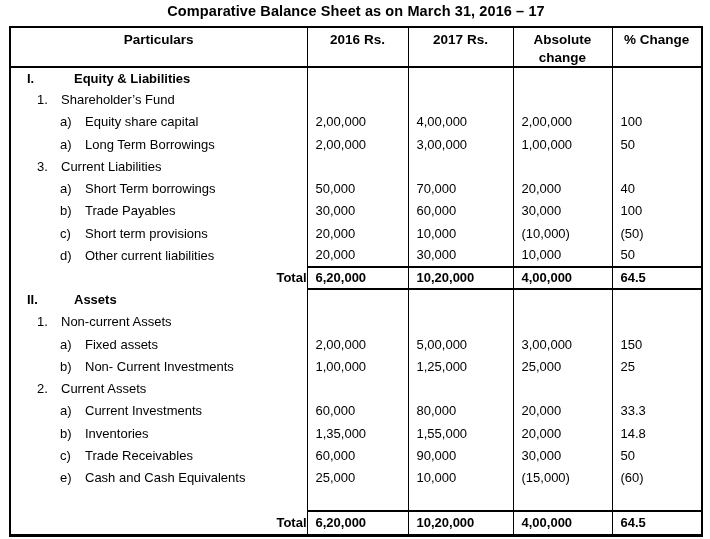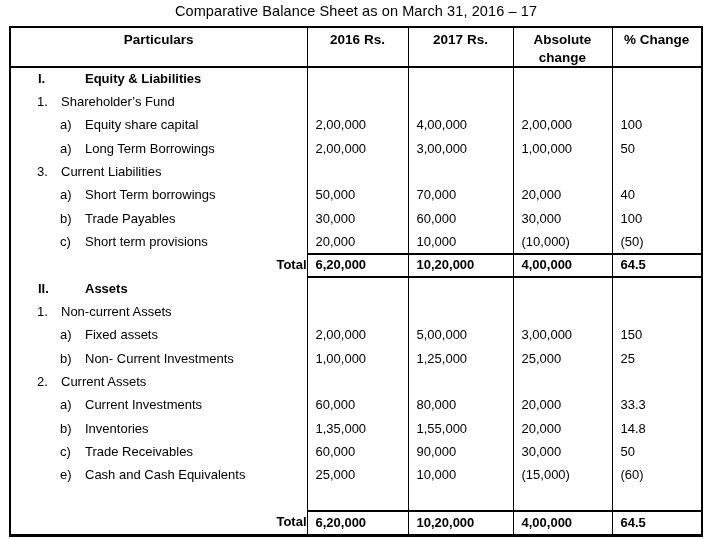--- a/index.html
+++ b/index.html
@@ -4,21 +4,21 @@
 <style>
   html, body { margin: 0; padding: 0; }
   body {
     width: 710px; height: 539px;
     background: #ffffff; color: #000000;
     font-family: "Liberation Sans", sans-serif;
     position: relative; overflow: hidden;
   }
   .title {
     position: absolute; top: 3px; left: 9px; width: 694px;
-    text-align: center; font-weight: normal; font-size: 14.5px;
+    text-align: center; font-weight: bold; font-size: 14.5px;
     letter-spacing: 0.1px;
   }
   .sheet {
     position: absolute; left: 9px; top: 26px;
     width: 694px; height: 511px;
     border: 2px solid #000; border-bottom-width: 3px;
     box-sizing: border-box;
   }
   table {
     width: 100%; height: 100%;
@@ -38,21 +38,21 @@
     text-align: center; vertical-align: top;
     padding: 3px 6px 0 6px; line-height: 1.3;
   }
   th + th, td + td { border-left: 1px solid #000; }
 
   tbody tr { height: 19.5px; }
   td { padding: 0; vertical-align: middle; line-height: 1.1; overflow: hidden; white-space: nowrap; }
   td.part { }
   td.num { padding-left: 8px; text-align: left; }
 
-  .lvl-section { padding-left: 27px; font-weight: bold; }
+  .lvl-section { padding-left: 16px; font-weight: bold; }
   .lvl-num     { padding-left: 26px; }
   .lvl-sub     { padding-left: 49px; }
   .lvl-total   { padding-left: 3px;  font-weight: bold; text-align: right; }
   .lvl-blank   { }
 
   .marker { display: inline-block; }
   .lvl-section .marker { width: 47px; }
   .lvl-num     .marker { width: 24px; }
   .lvl-sub     .marker { width: 25px; }
 
@@ -132,20 +132,27 @@
           <td class="num">30,000</td>
           <td class="num">100</td>
         </tr>
         <tr>
           <td class="part lvl-sub"><span class="marker">c)</span><span>Short term provisions</span></td>
           <td class="num">20,000</td>
           <td class="num">10,000</td>
           <td class="num">(10,000)</td>
           <td class="num">(50)</td>
         </tr>
+        <tr>
+          <td class="part lvl-sub"><span class="marker">d)</span><span>Other current liabilities</span></td>
+          <td class="num">20,000</td>
+          <td class="num">30,000</td>
+          <td class="num">10,000</td>
+          <td class="num">50</td>
+        </tr>
         <tr class="total-line-both">
           <td class="part lvl-total"><span>Total</span></td>
           <td class="num">6,20,000</td>
           <td class="num">10,20,000</td>
           <td class="num">4,00,000</td>
           <td class="num">64.5</td>
         </tr>
         <tr>
           <td class="part lvl-section"><span class="marker">II.</span><span>Assets</span></td>
           <td class="num"></td>

